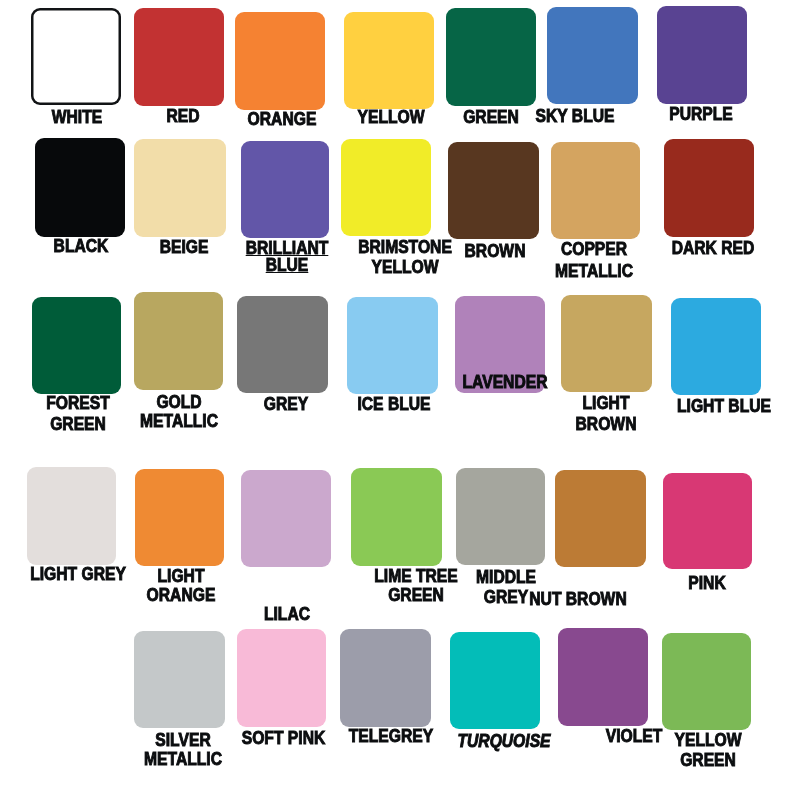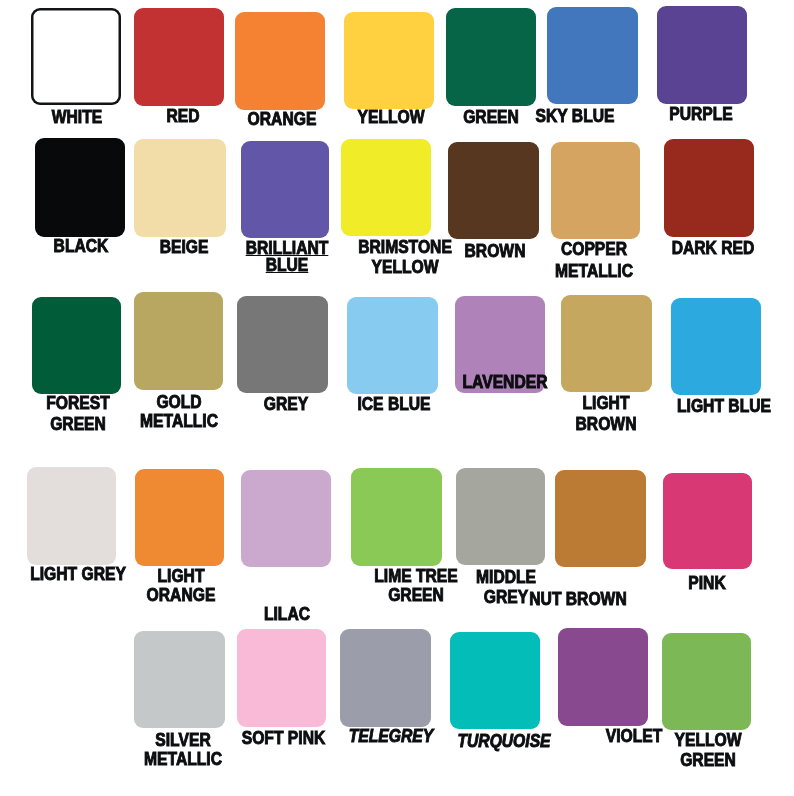--- a/index.html
+++ b/index.html
@@ -220,21 +220,21 @@
       </div>
   </div>
   <div class="cell">
    <div class="swatch" style="left:237px;top:629px;width:89px;height:98px;background:#f8bad7;"></div>
    <div class="label" style="left:171px;top:728.5px;width:225px;line-height:19px;">
         <span class="lbl-line">SOFT PINK</span>
       </div>
   </div>
   <div class="cell">
    <div class="swatch" style="left:340px;top:629px;width:91px;height:98px;background:#9c9daa;"></div>
-   <div class="label" style="left:291.1px;top:726.5px;width:200px;line-height:19px;font-style:italic;">
+   <div class="label" style="left:291.1px;top:726.5px;width:200px;line-height:19px;">
         <span class="lbl-line">TELEGREY</span>
       </div>
   </div>
   <div class="cell">
    <div class="swatch" style="left:450px;top:632px;width:90px;height:97px;background:#03bdb8;"></div>
    <div class="label" style="left:403.5px;top:731.5px;width:200px;line-height:19px;font-style:italic;">
         <span class="lbl-line">TURQUOISE</span>
       </div>
   </div>
   <div class="cell">

